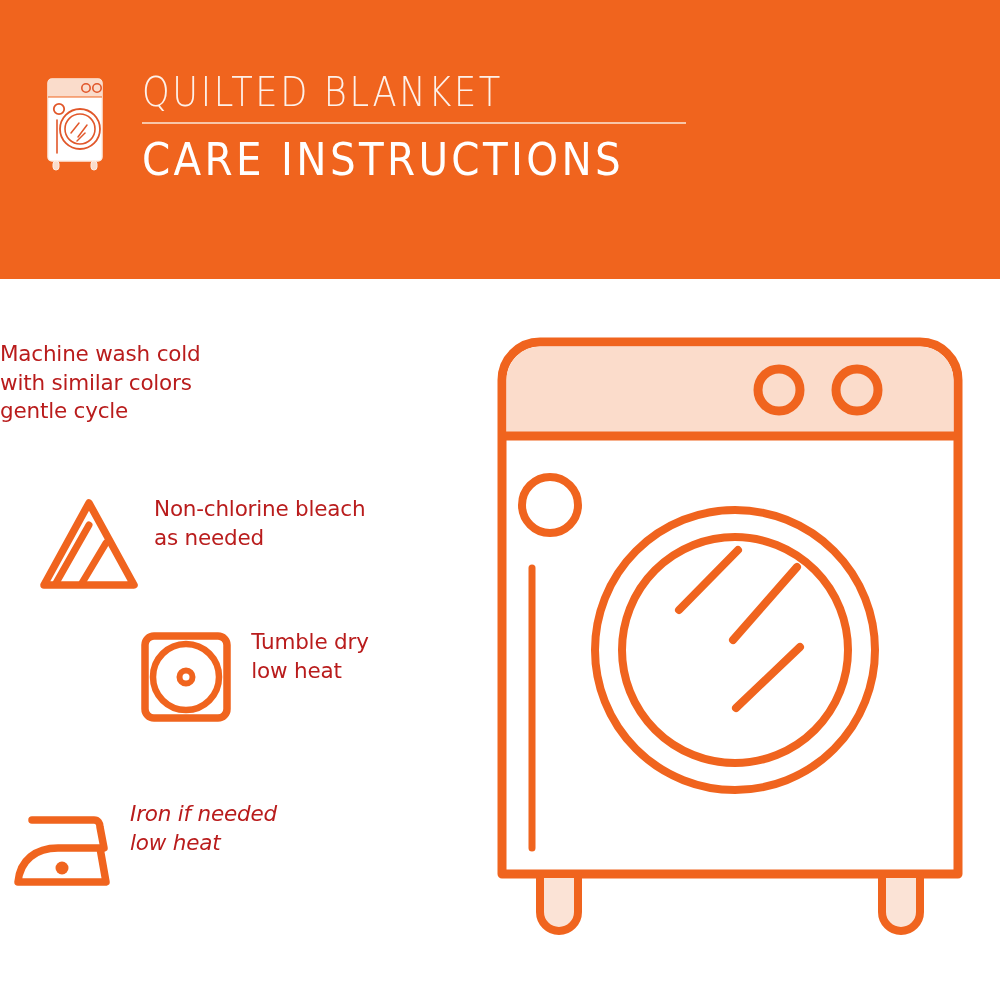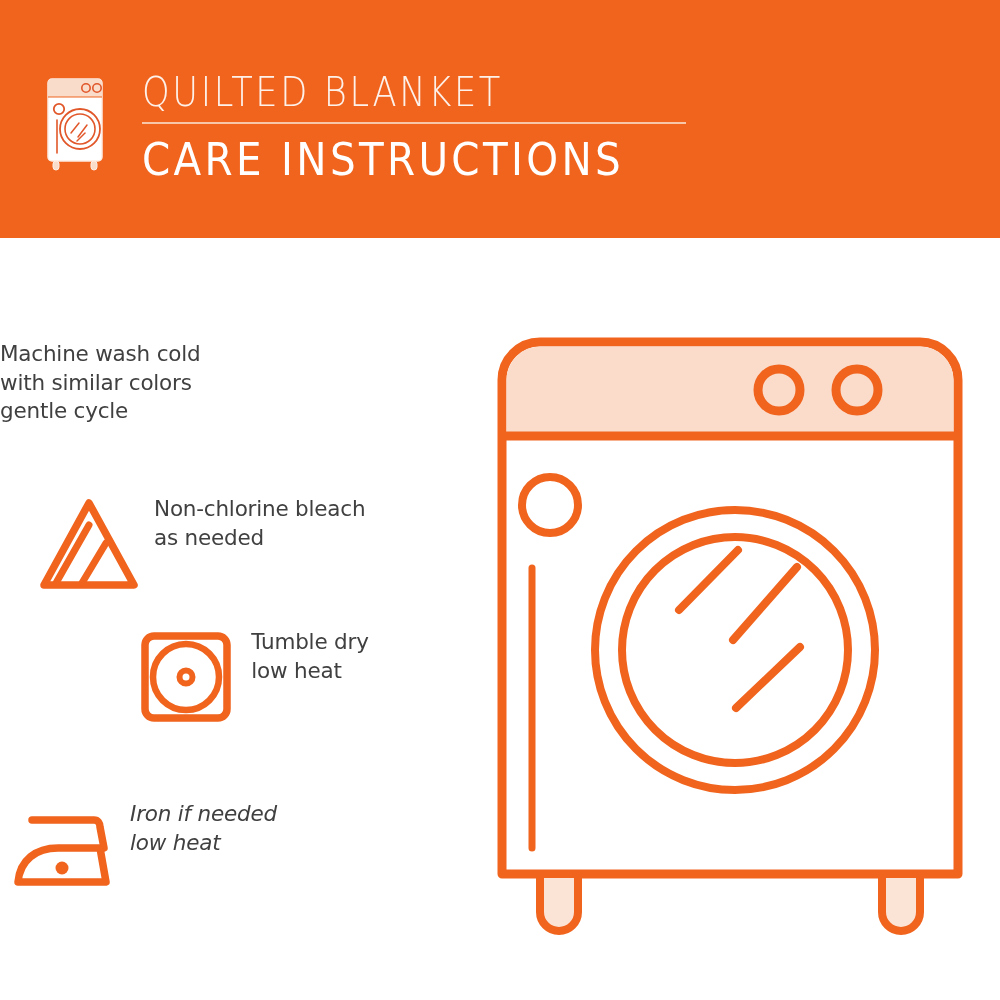--- a/index.html
+++ b/index.html
@@ -19,21 +19,21 @@
     height: 1000px;
     background: #ffffff;
   }
 
   
   #header {
     position: absolute;
     left: 0;
     top: 0;
     width: 1000px;
-    height: 238px;
+    height: 279px;
     background: #F0641E;
   }
   #header-logo {
     position: absolute;
     left: 44px;
     top: 67px;
     width: 66px;
     height: 104px;
   }
   #header-titles {
@@ -90,21 +90,21 @@
   }
   .care-item-icon {
     width: 130px;
     min-width: 130px;
     display: flex;
     justify-content: center;
     align-items: flex-start;
     padding-top: 2px;
   }
   .care-item-text {
-    color: #404040;
+    color: #b91c1c;
     font-family: "DejaVu Sans", sans-serif;
     font-size: 21.5px;
     font-weight: 400;
     line-height: 28.5px;
     letter-spacing: -0.2px;
     white-space: pre-line;
     padding-top: 2px;
   }
 
   #care-item-0 { top: 100px; }

